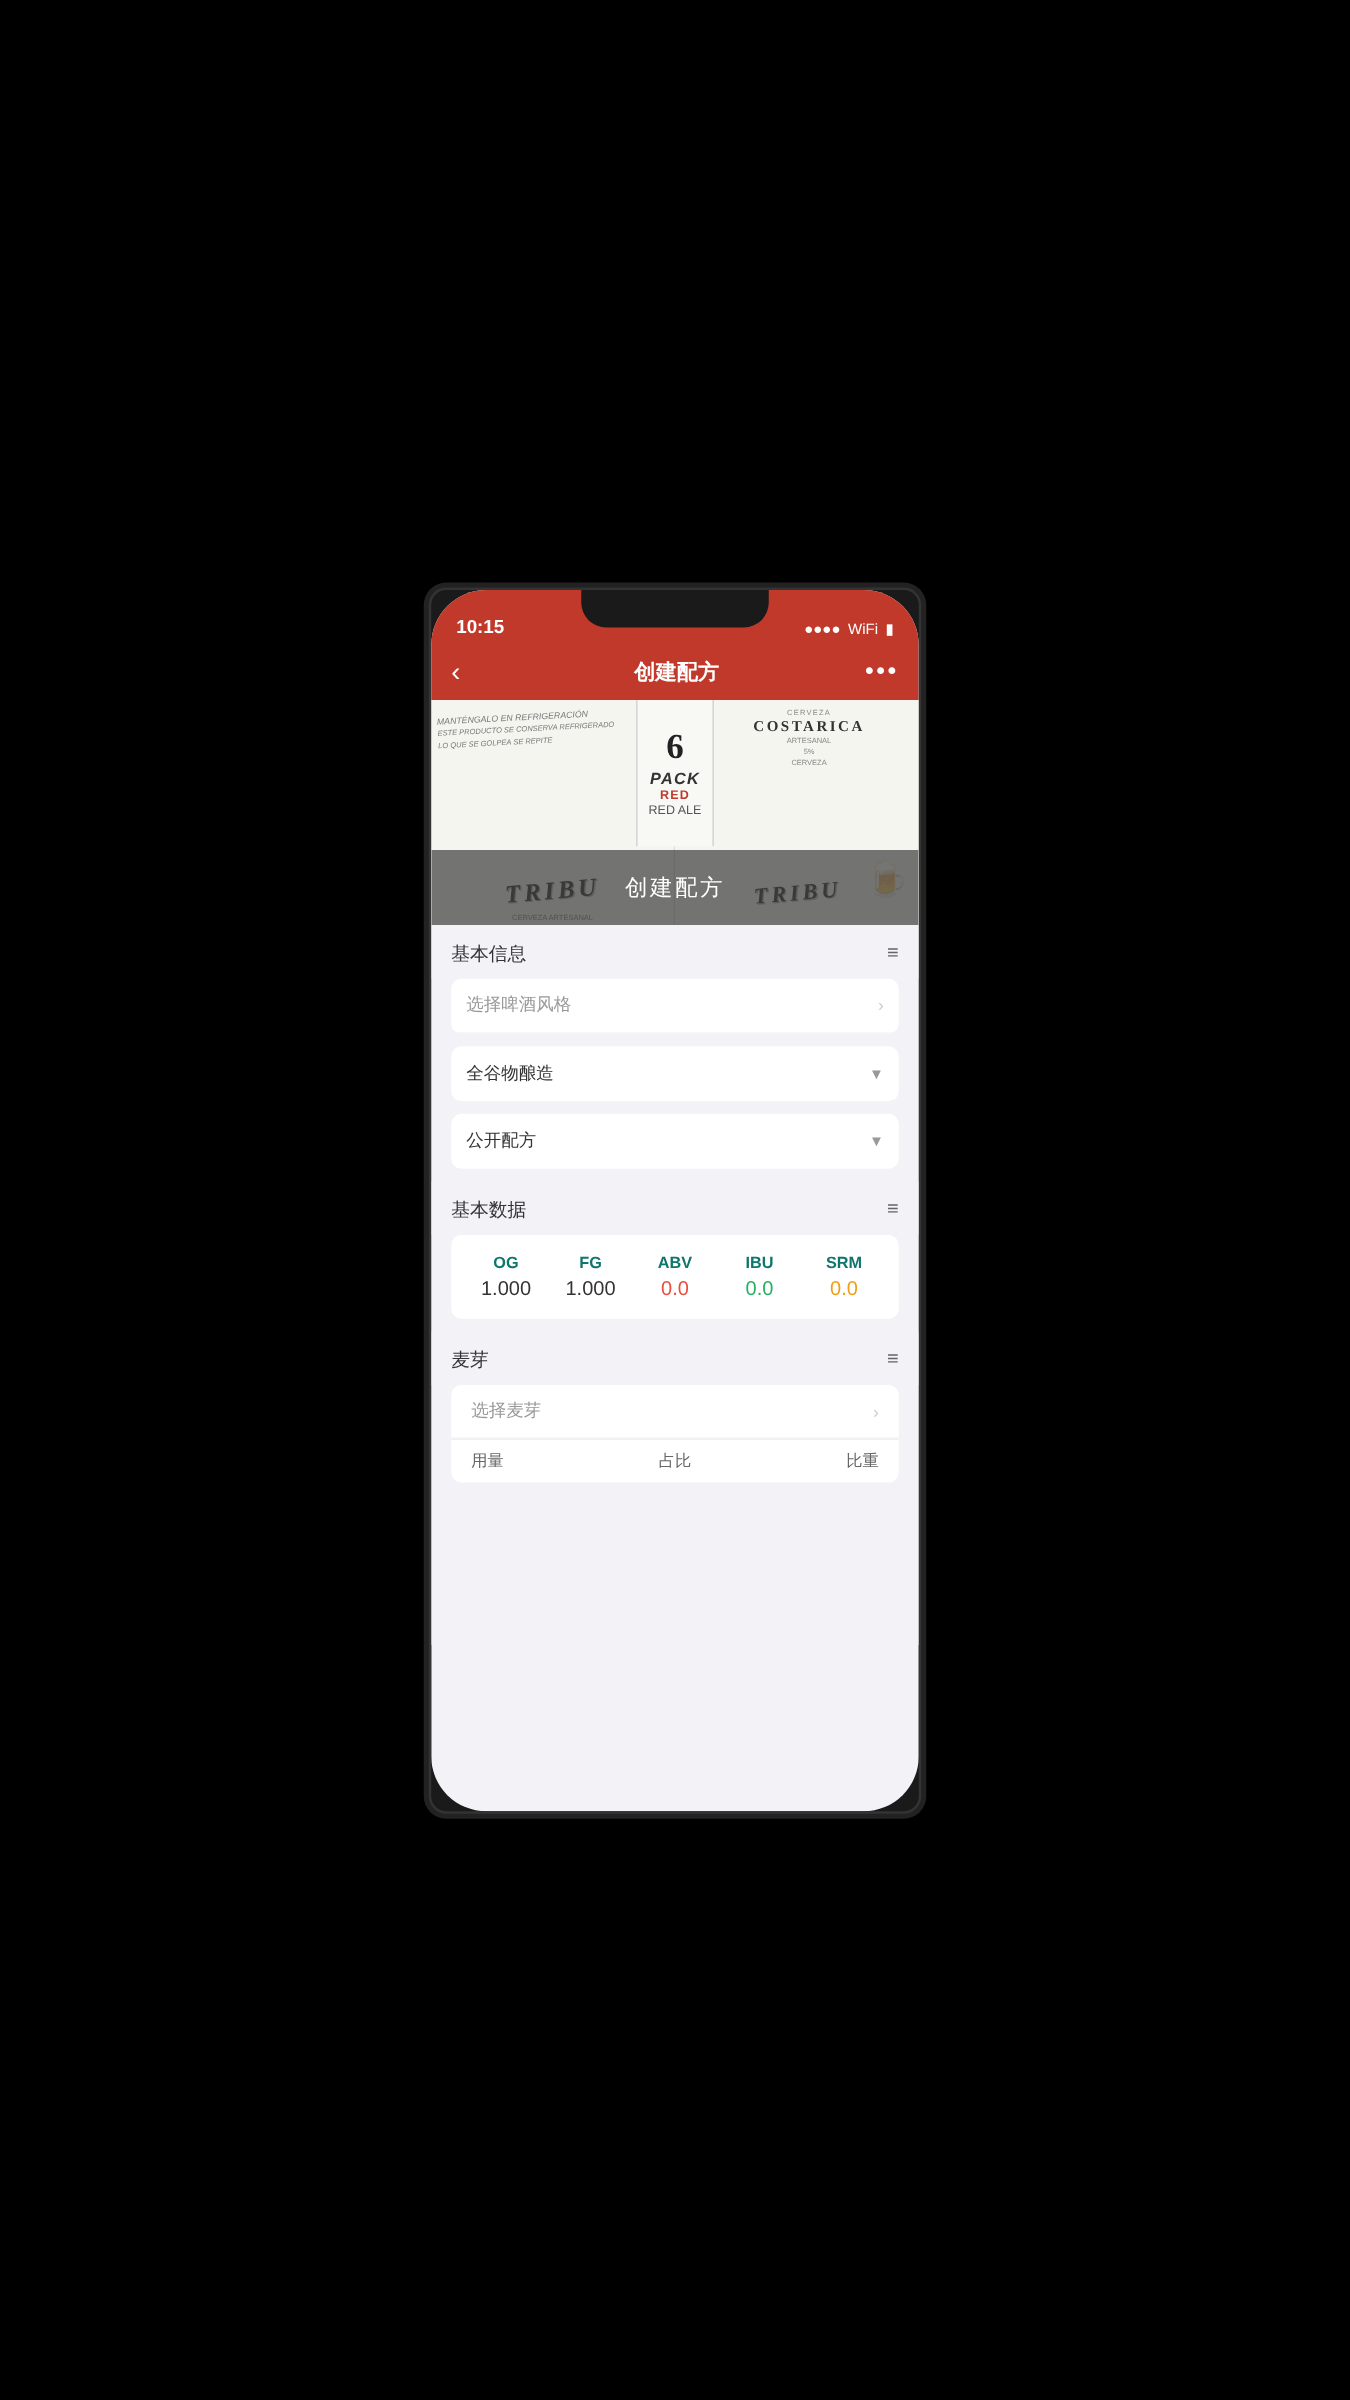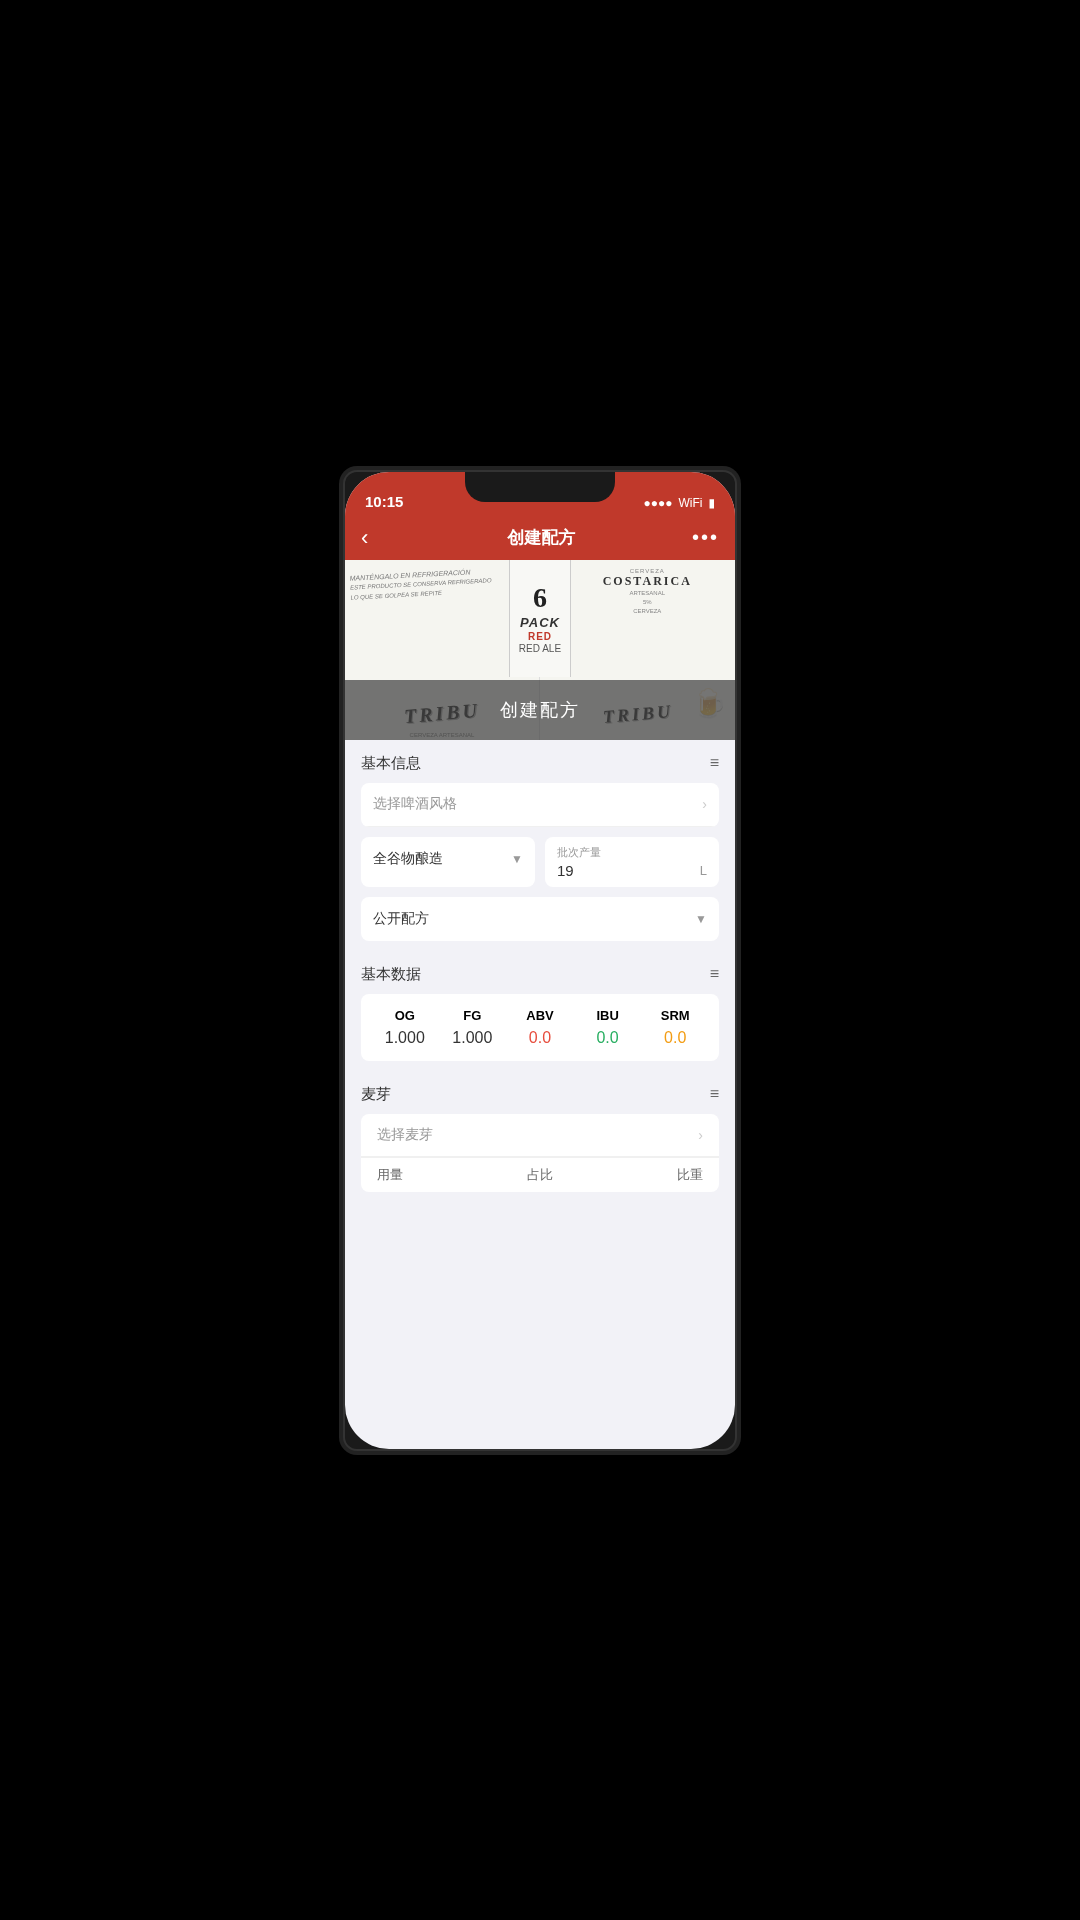--- a/index.html
+++ b/index.html
@@ -303,21 +303,21 @@
       justify-content: space-around;
       align-items: flex-start;
     }
     .data-col {
       text-align: center;
       flex: 1;
     }
     .data-label {
       font-size: 13px;
       font-weight: 600;
-      color: #000000;
+      color: #0f766e;
       margin-bottom: 6px;
     }
     .data-value {
       font-size: 16px;
       font-weight: 500;
     }
     .data-value.black { color: #333; }
     .data-value.red { color: #e74c3c; }
     .data-value.green { color: #27ae60; }
     .data-value.orange { color: #f39c12; }
@@ -436,29 +436,20 @@
         </div>
       </div>
 
       <div class="form-two-col">
         <div class="form-col-left">
           <div class="dropdown-row">
             <span class="dropdown-text">全谷物酿造</span>
             <span class="dropdown-arrow">▼</span>
           </div>
         </div>
-        <div class="form-col-right">
-          <div class="number-input-row">
-            <div class="number-label">批次产量</div>
-            <div class="number-value-row">
-              <span class="number-value">19</span>
-              <span class="number-unit">L</span>
-            </div>
-          </div>
-        </div>
       </div>
 
       <div class="form-two-col">
         <div class="form-col-left">
           <div class="dropdown-row">
             <span class="dropdown-text">公开配方</span>
             <span class="dropdown-arrow">▼</span>
           </div>
         </div>
       </div>

